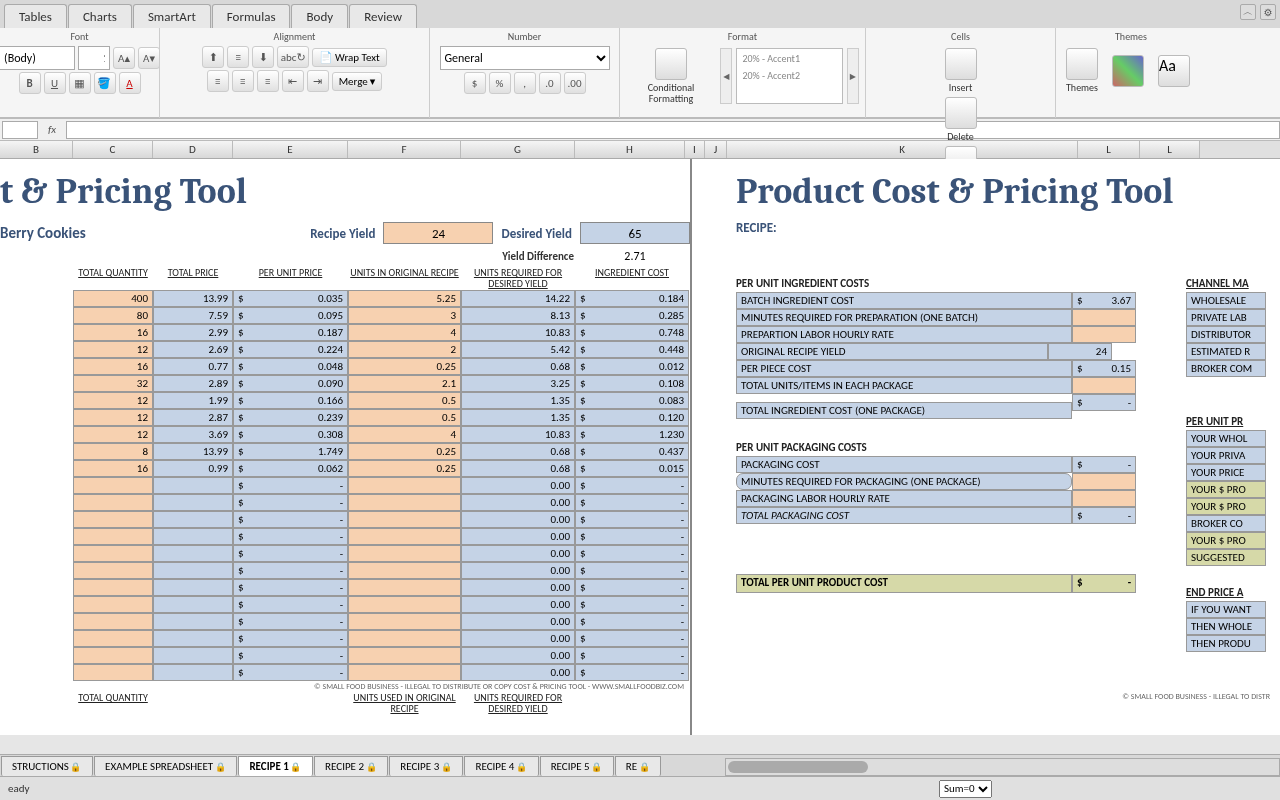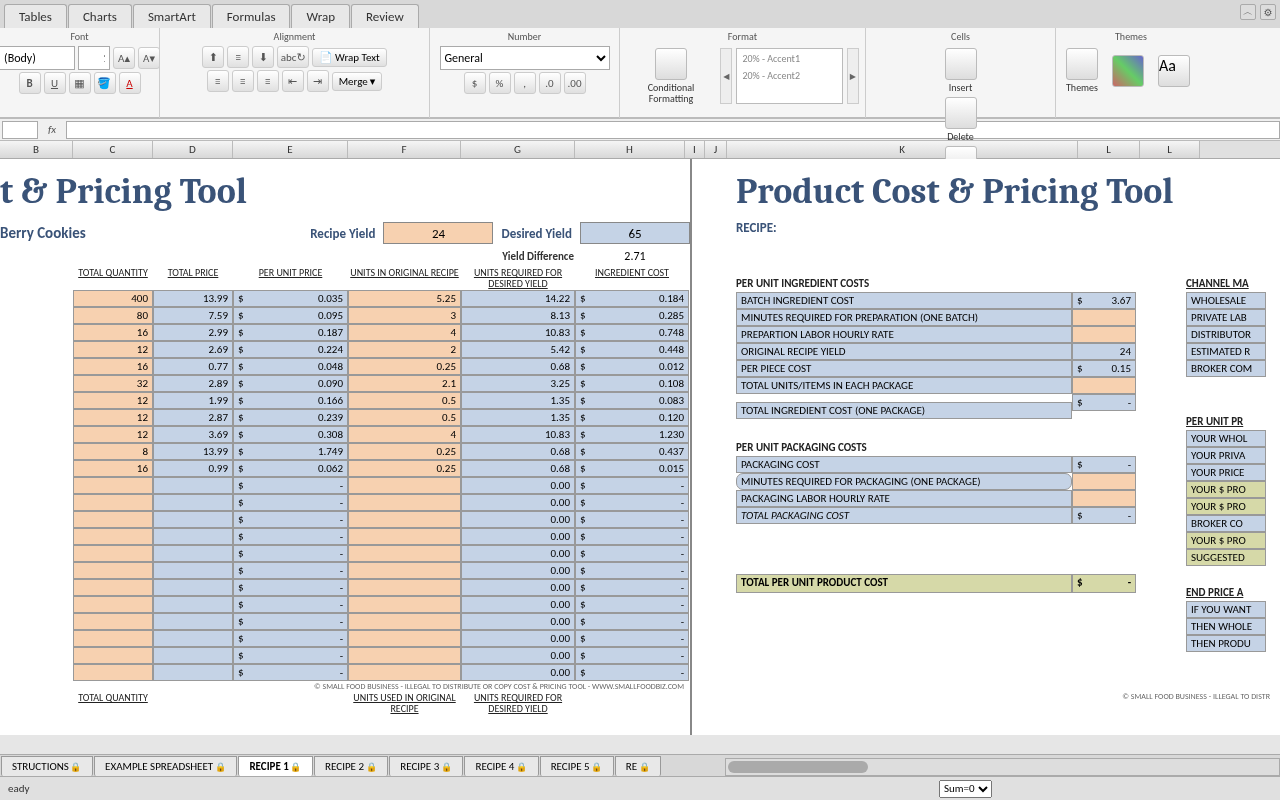--- a/index.html
+++ b/index.html
@@ -90,21 +90,21 @@
 </style>
 </head>
 <body>
 
 <div class="toolbar">
   <div class="tabs">
     <div class="tab">Tables</div>
     <div class="tab">Charts</div>
     <div class="tab">SmartArt</div>
     <div class="tab">Formulas</div>
-    <div class="tab">Wrap</div>
+    <div class="tab">Body</div>
     <div class="tab">Review</div>
     <div class="ribctl">
       <div>︿</div>
       <div>⚙</div>
     </div>
   </div>
   <div class="ribbon">
     <div class="group" style="width:160px">
       <div class="group-label">Font</div>
       <div class="group-content">
@@ -622,21 +622,21 @@
               </div>
               <div style="display: flex;">
                 <div class="cell l blue" style="width:336px;">MINUTES REQUIRED FOR PREPARATION (ONE BATCH)</div>
                 <div class="cell peach" style="width:64px"></div>
               </div>
               <div style="display: flex;">
                 <div class="cell l blue" style="width:336px;">PREPARTION LABOR HOURLY RATE</div>
                 <div class="cell peach" style="width:64px"></div>
               </div>
               <div style="display: flex;">
-                <div class="cell l blue" style="width:336px;">ORIGINAL RECIPE YIELD</div>
+                <div class="cell l blue" style="width:312px;">ORIGINAL RECIPE YIELD</div>
                 <div class="cell blue" style="width:64px">24</div>
               </div>
               <div style="display: flex;">
                 <div class="cell l blue" style="width:336px;">PER PIECE COST</div>
                 <div class="cell blue dollar" style="width:64px">
                   <span>$</span>
                   <span>0.15</span>
                 </div>
               </div>
               <div style="display: flex;">

